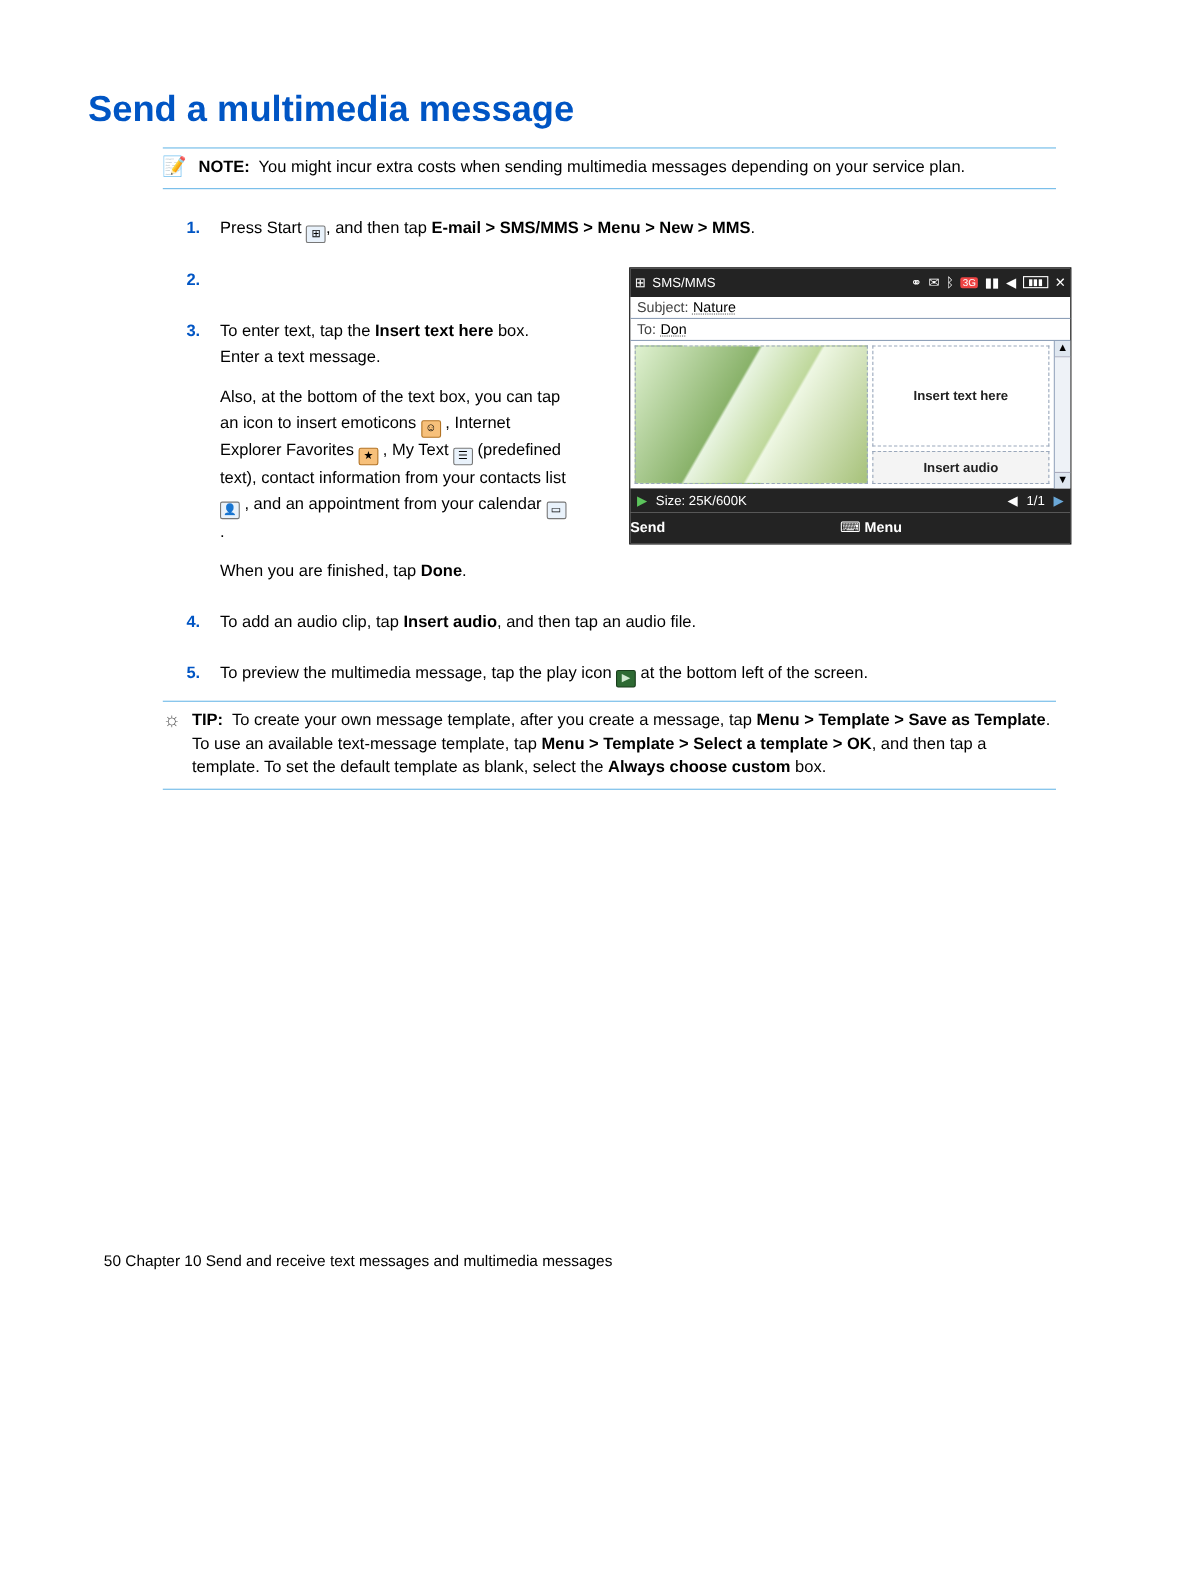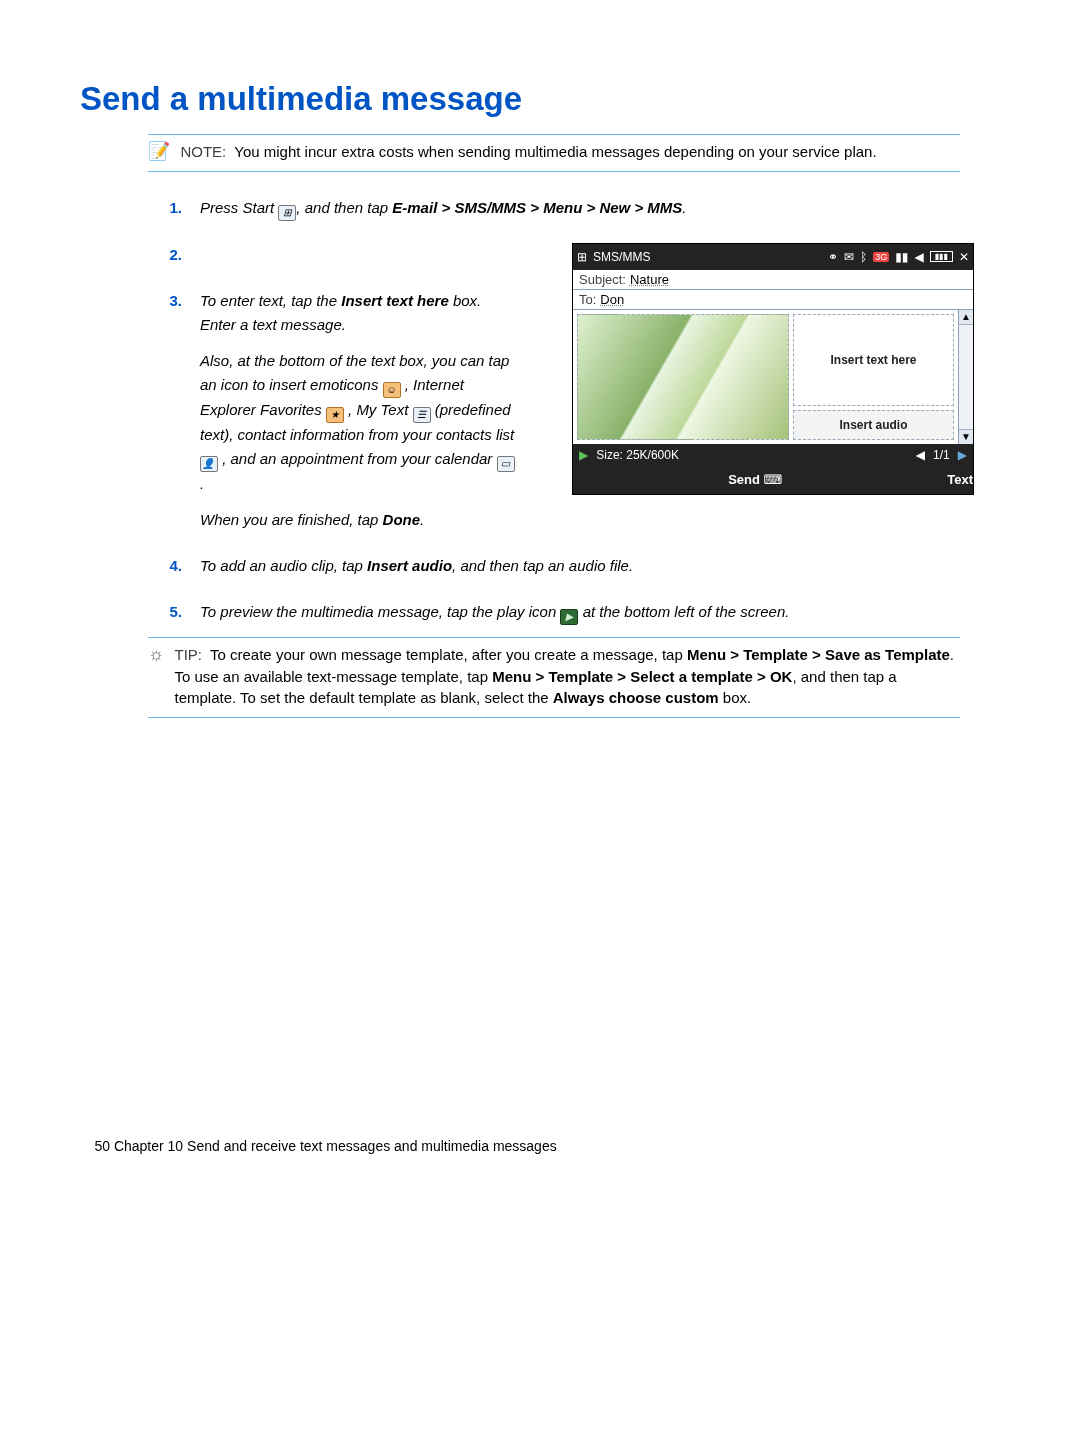--- a/index.html
+++ b/index.html
@@ -40,43 +40,43 @@
     line-height: 1.45;
   }
   .callout-last { margin-bottom: 0; }
   .callout-icon {
     font-size: 18px;
     flex: 0 0 auto;
     line-height: 1.2;
     color: #555;
   }
   .callout-label {
-    color: #404040;
-    font-weight: normal;
+    color: #000000;
+    font-weight: bold;
     padding-right: 8px;
   }
   .steps {
     margin-left: 86px;
     margin-right: 40px;
     margin-top: 24px;
   }
   .step {
     display: flex;
     gap: 18px;
     margin-bottom: 22px;
     line-height: 1.6;
   }
   .step-num {
     color: #0055c4;
     font-weight: bold;
     width: 16px;
     text-align: right;
     flex: 0 0 auto;
   }
-  .step-body { flex: 1; font-style: italic; }
+  .step-body { flex: 1; }
   .step-narrow .step-body {
     max-width: 320px;
   }
   .step-group {
     display: flex;
     align-items: flex-start;
     gap: 26px;
   }
   .col-left { flex: 0 0 380px; }
   .col-right { flex: 1; }
@@ -154,21 +154,21 @@
   }
   .shot-box.audio { flex:0 0 28px; background:#f4f4f4; }
   .shot-status{
     background:#232323;color:#fff;display:flex;align-items:center;height:22px;font-size:12px;padding:0 6px;gap:8px;
   }
   .shot-status .play { color:#5cc45c; }
   .shot-status .fill{flex:1;}
   .shot-bottom{
     background:#232323;color:#fff;display:flex;align-items:center;height:28px;font-size:13px;font-weight:bold;
   }
-  .shot-bottom .btn{flex:1;text-align:right;}
+  .shot-bottom .btn{flex:1;text-align:left;}
   .shot-bottom .kb{width:26px;text-align:center;font-weight:normal;}
 
   .footer {
     position: absolute;
     bottom: 48px;
     left: 80px;
     font-size: 14px;
     text-align: right;
   }
   .footer .pg { display:inline-block; width:30px; }
@@ -256,21 +256,21 @@
             <span class="play">▶</span>
             <span>Size: 25K/600K</span>
             <span class="fill"></span>
             <span>◀</span>
             <span>1/1</span>
             <span style="color:#6aa8d8;">▶</span>
           </div>
           <div class="shot-bottom">
             <div class="btn">Send</div>
             <div class="kb">⌨</div>
-            <div class="btn">Text</div>
+            <div class="btn">Menu</div>
           </div>
         </div>
       </div>
     </div>
 
     <div class="step">
       <div class="step-num">4.</div>
       <div class="step-body">
         <span>To add an audio clip, tap </span><b>Insert audio</b><span>, and then tap an audio file.</span>
       </div>

